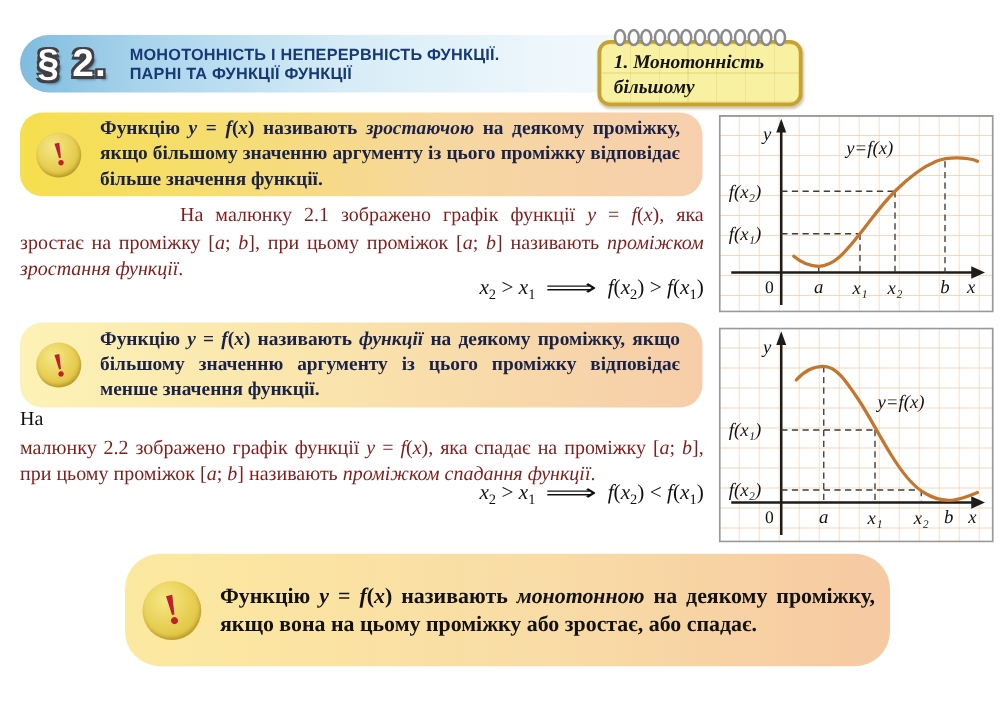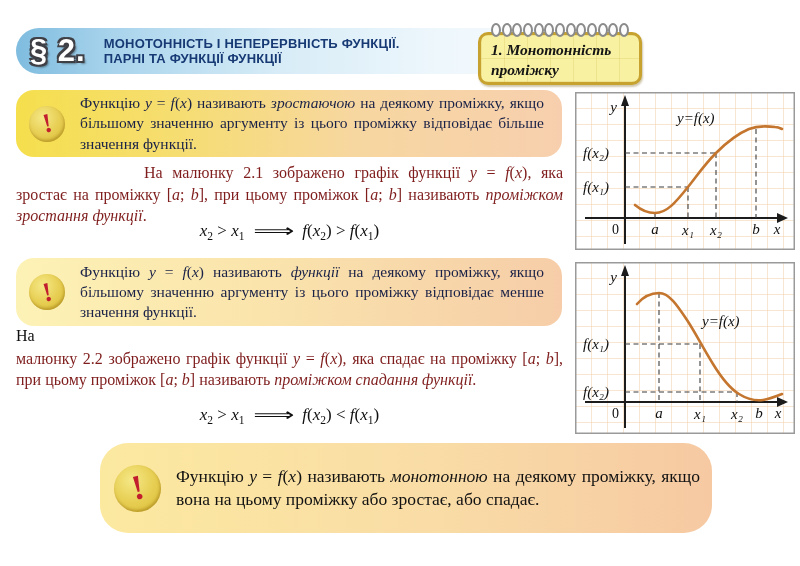--- a/index.html
+++ b/index.html
@@ -50,32 +50,32 @@
   #def3{left:100px;top:443px;width:612px;height:90px;border-radius:28px;
     background:linear-gradient(90deg,#fce9a0 0%,#f9dca6 55%,#f6c9a2 100%)}
   .bang{flex:0 0 auto;border-radius:50%;display:flex;align-items:center;justify-content:center;
     background:radial-gradient(circle at 38% 32%,#f5e887 0%,#e8d056 48%,#d9ba32 100%);
     box-shadow:inset -1px -2px 3px rgba(140,105,10,.45)}
   .bang-small{width:36px;height:36px;margin-left:13px}
   .bang-big{width:47px;height:47px;margin-left:14px}
   .bang span{color:#c11f2e;font-weight:bold;display:inline-block;transform:rotate(-12deg)}
   .bang-small span{font-size:27px}
   .bang-big span{font-size:35px}
-  .defbox .txt{font-weight:normal;color:#1b2247;text-align:justify;padding:0 18px 0 15px;
+  .defbox .txt{font-weight:bold;color:#1b2247;text-align:justify;padding:0 18px 0 15px;
     font-size:15.5px;line-height:1.3}
   #def3 .txt{font-size:17.5px;line-height:1.32;color:#121212;padding-right:12px}
 
   
   .para{position:absolute;left:16px;width:547px;text-align:justify;font-size:16px;line-height:21.5px;color:#7f1d1d}
   #para1{top:162px;text-indent:128px}
   #para2-first{position:absolute;left:16px;top:327px;width:547px;font-size:16px;color:#101010}
   #para2{top:348px;line-height:21px}
-  .formula{position:absolute;left:16px;width:547px;text-align:center;font-size:17px;color:#101010}
+  .formula{position:absolute;left:16px;width:547px;text-align:right;font-size:17px;color:#101010}
   #formula1{top:220px}
-  #formula2{top:404px}
+  #formula2{top:384px}
   sub{font-size:68%;line-height:0}
   .tk-i{font-style:italic}
   .tk-a{font-family:"DejaVu Sans",sans-serif;display:inline-block;transform:scaleX(1.6);
         margin:0 16px;font-size:18px;vertical-align:-1px}
 
   
   #fig1{left:575px;top:92px}
   #fig2{left:575px;top:262px}
   svg{display:block}
   svg text{font-family:"Liberation Serif","DejaVu Serif",serif;font-size:14px;fill:#111}
@@ -109,21 +109,21 @@
       <span class="ring"></span>
       <span class="ring"></span>
       <span class="ring"></span>
       <span class="ring"></span>
       <span class="ring"></span>
       <span class="ring"></span>
       <span class="ring"></span>
   </div>
   <div id="tab-text">
     <div>1. Монотонність</div>
-    <div>проміжку</div>
+    <div>більшому</div>
   </div>
 </div>
 
 <div class="defbox" id="def1">
   <div class="bang bang-small">
     <span>!</span>
   </div>
   <div class="txt"><span class="tk-t">Функцію </span><span class="tk-i">y</span><span class="tk-t"> = </span><span class="tk-i">f</span><span class="tk-t">(</span><span class="tk-i">x</span><span class="tk-t">) називають </span><span class="tk-i">зростаючою</span><span class="tk-t"> на деякому проміжку, якщо більшому значенню аргументу із цього проміжку відповідає більше значення функції.</span></div>
 </div>
 

